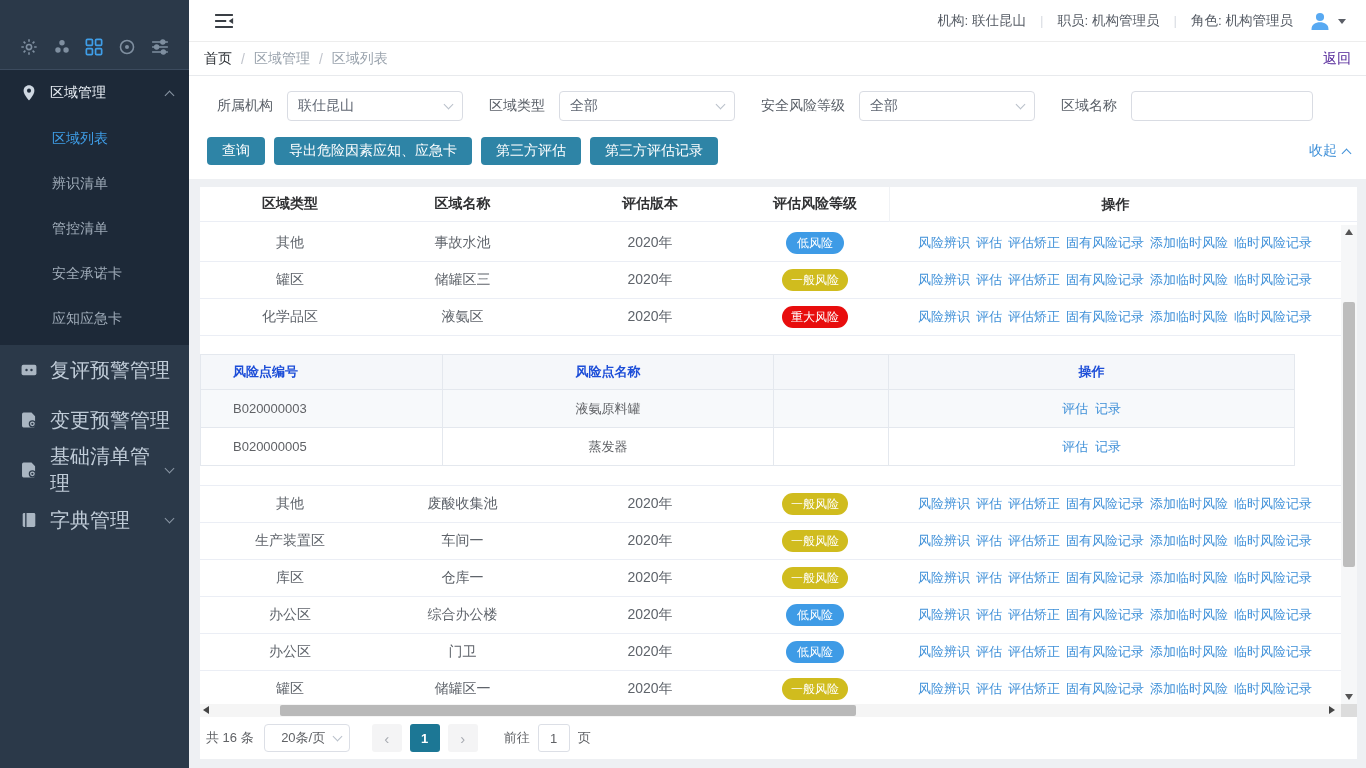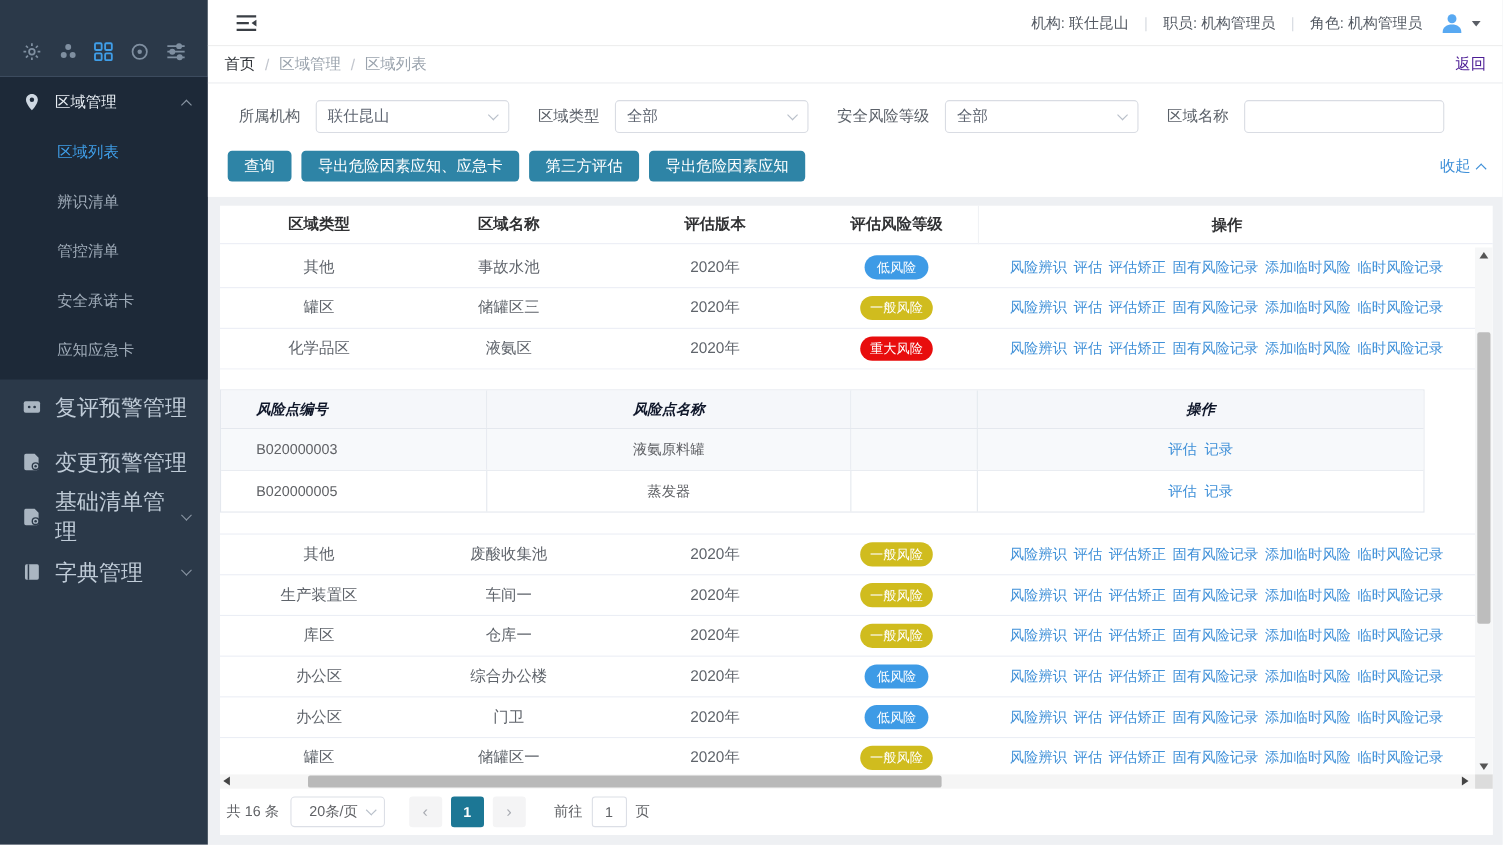--- a/index.html
+++ b/index.html
@@ -75,21 +75,21 @@
   .badge { display:inline-block; min-width:58px; height:22px; line-height:22px; border-radius:11px; color:#fff; font-size:12px; text-align:center; padding:0 9px; }
   .badge.low { background:#3e9be6; }
   .badge.mid { background:#d0bc1e; }
   .badge.high { background:#e80d0d; }
 
   .expand-area { width:1141px; background:#fff; border-bottom:1px solid #ebeef5; padding:18px 0 19px 0; }
   .ntable { width:1095px; border:1px solid #e4e8ee; font-size:13px; color:#606266; }
   .nrow { display:grid; grid-template-columns:242px 331px 115px 1fr; }
   .nrow > div { border-right:1px solid #e4e8ee; display:flex; align-items:center; justify-content:center; }
   .nrow > div:last-child { border-right:none; }
-  .nhead > div { height:34px; background:#f5f7fa; color:#0f172a; font-weight:bold;font-style:italic; }
+  .nhead > div { height:34px; background:#f5f7fa; color:#1d4ed8; font-weight:bold; }
   .ndata > div { height:37px; }
   .nhead, .ndata.first { border-bottom:1px solid #e4e8ee; }
   .ndata.first > div { background:#f7f9fb; }
   .ncode { justify-content:flex-start !important; padding-left:32px; }
   .nops { display:flex; gap:7px; }
   .nops .oplink { font-size:13px; }
 
   
   .vscroll { position:absolute; top:3px; right:0; width:16px; height:479px; background:#f6f7f8; display:flex; flex-direction:column; align-items:center; }
   .varr-up, .varr-down { height:14px; display:flex; align-items:center; justify-content:center; width:16px; cursor:pointer; }
@@ -283,21 +283,21 @@
         </div>
         <div class="fgroup">
           <span class="flabel">区域名称</span>
           <input class="txt-input" value="" style="">
         </div>
       </div>
       <div class="frow2">
         <button class="btn">查询</button>
         <button class="btn">导出危险因素应知、应急卡</button>
         <button class="btn">第三方评估</button>
-        <button class="btn">导出危险因素应知</button>
+        <button class="btn">第三方评估记录</button>
         <span class="collapse">
           <span>收起</span>
           <span class="chev up"></span>
         </span>
       </div>
     </div>
 
     <div class="vgap"></div>
 
     <div class="table-card">

